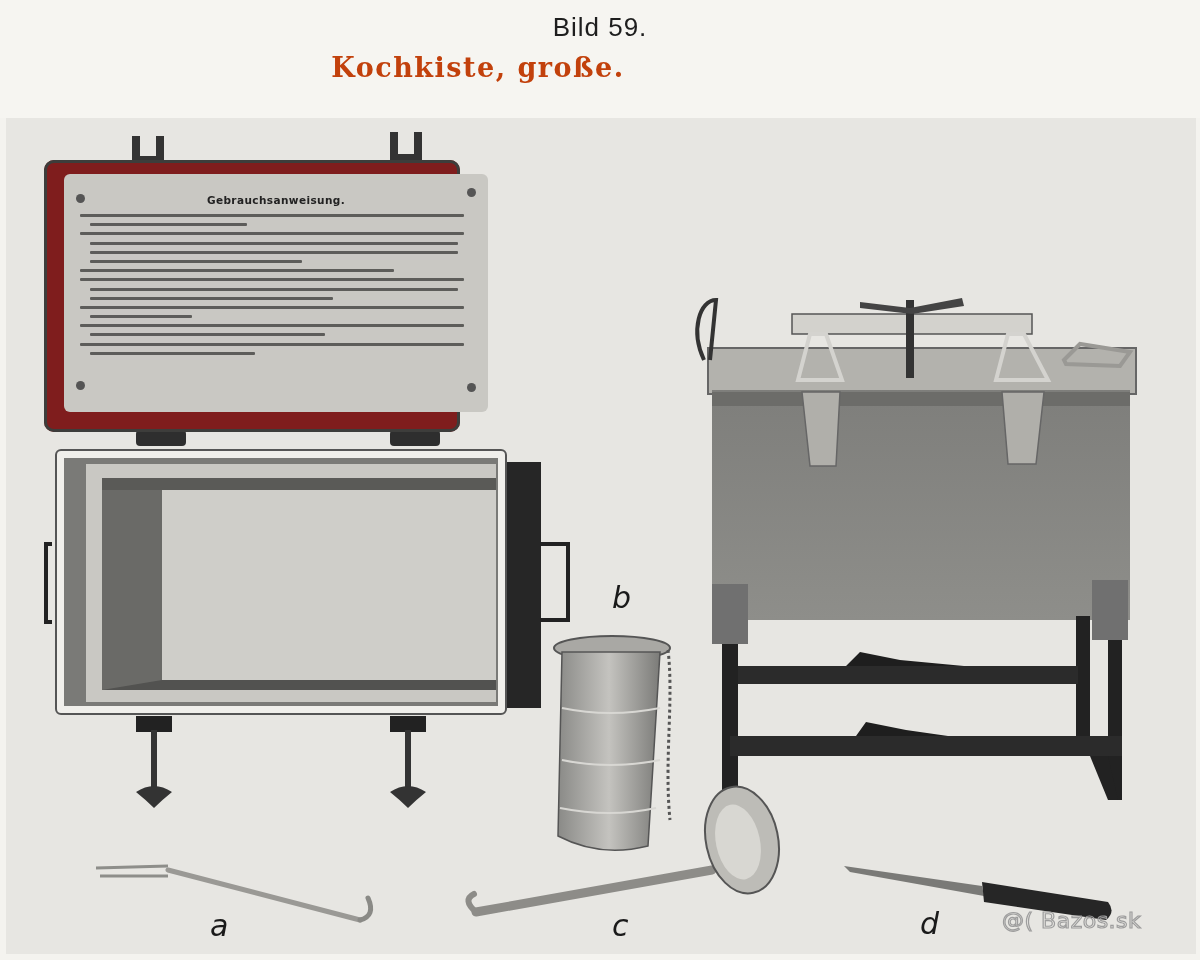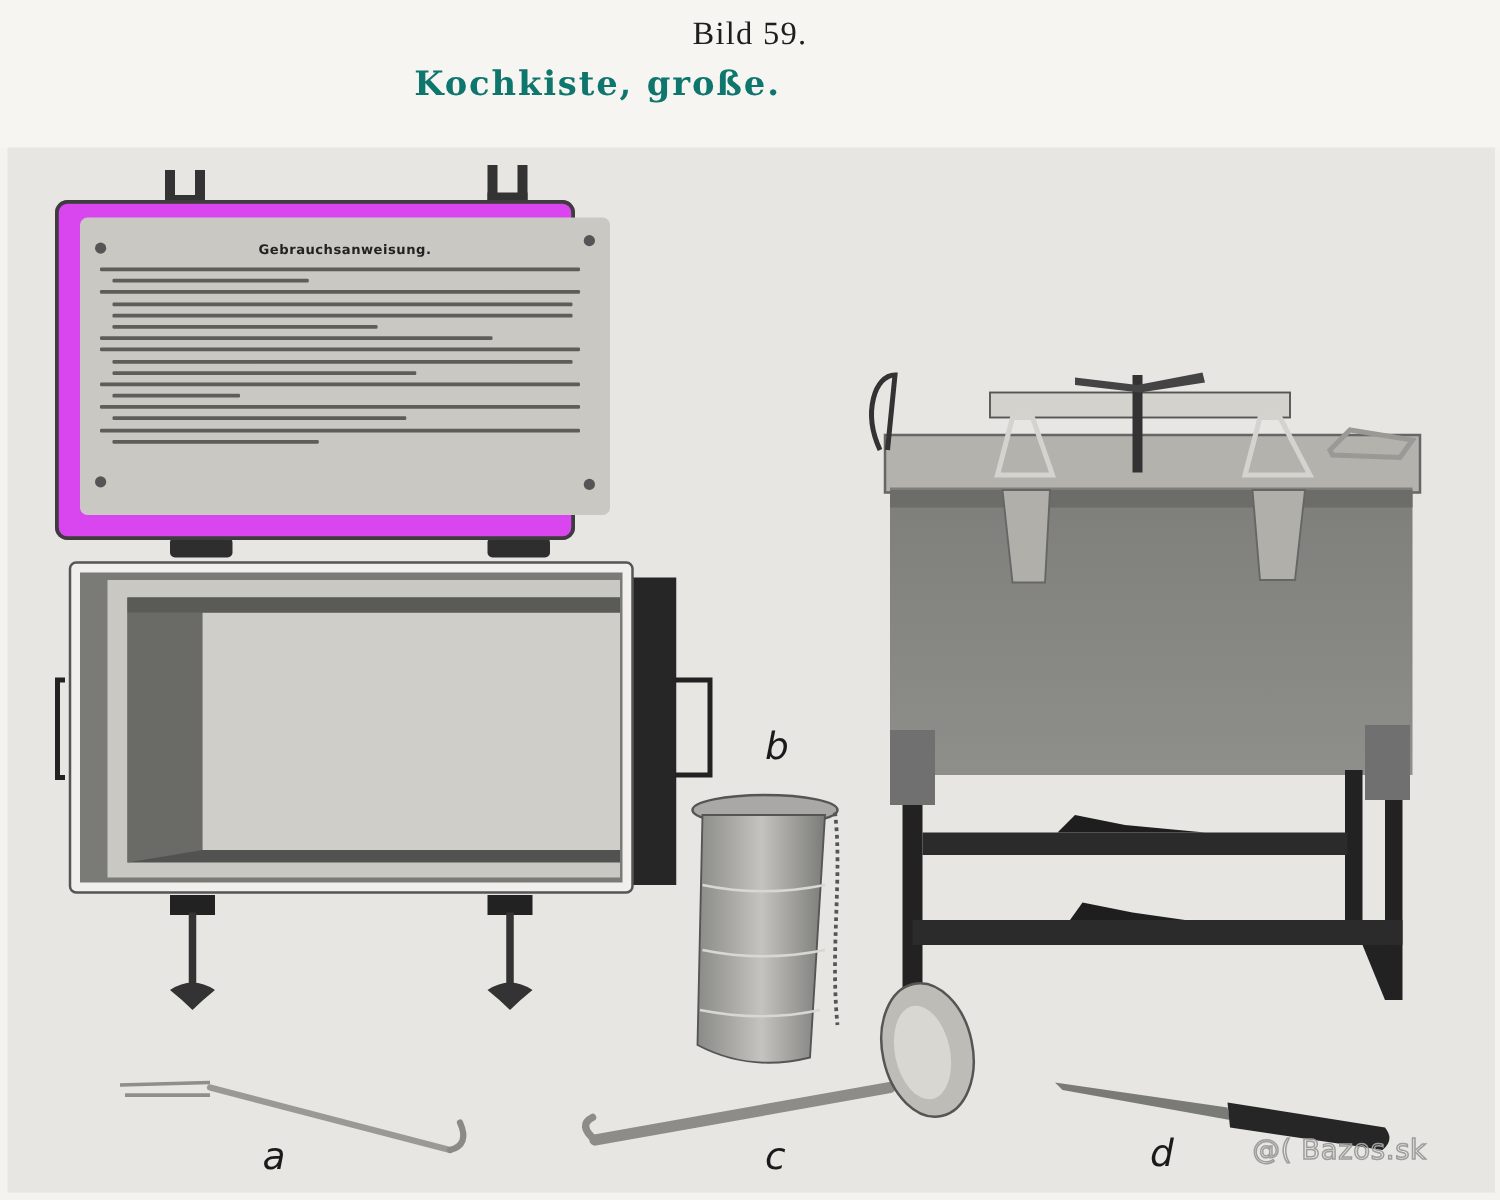--- a/index.html
+++ b/index.html
@@ -5,36 +5,36 @@
     html, body { margin: 0; padding: 0; }
     body {
       width: 1200px; height: 960px; overflow: hidden;
       background: #f4f3ef;
       font-family: "DejaVu Serif", serif;
       position: relative;
     }
     .page-header { position: absolute; left: 0; top: 0; width: 1200px; height: 118px; background: #f6f5f1; }
     .fig-number {
       position: absolute; left: 0; width: 1200px; top: 12px; text-align: center;
-      font-family: Liberation Serif, serif; font-size: 26px; color: #1e1e1e; letter-spacing: 1px;
+      font-family: Liberation Sans, sans-serif; font-size: 26px; color: #1e1e1e; letter-spacing: 1px;
     }
     .fig-caption {
       position: absolute; left: 0; width: 956px; top: 52px; text-align: center;
-      font-family: "DejaVu Serif", serif; font-weight: bold; font-size: 27px; color: #0f766e; letter-spacing: 1.5px;
+      font-family: "DejaVu Serif", serif; font-weight: bold; font-size: 27px; color: #c2410c; letter-spacing: 1.5px;
     }
     .plate {
       position: absolute; left: 6px; top: 118px; width: 1190px; height: 836px;
       background: #e7e6e2;
     }
     svg.art { position: absolute; left: 0; top: 0; }
 
     
     .lid {
       position: absolute; left: 44px; top: 160px; width: 416px; height: 272px;
-      background: #d946ef; border-radius: 10px; box-shadow: inset 0 0 0 3px #3d3d3b;
+      background: #7f1d1d; border-radius: 10px; box-shadow: inset 0 0 0 3px #3d3d3b;
     }
     .lid-plate {
       position: absolute; left: 20px; top: 14px; width: 424px; height: 238px;
       background: #c9c8c3; border-radius: 6px;
     }
     .lid-plate .rivet { position: absolute; width: 9px; height: 9px; border-radius: 50%; background: #555; }
     .instr-title {
       position: absolute; left: 0; width: 424px; top: 20px; text-align: center;
       font-family: "DejaVu Sans", sans-serif; font-weight: bold; font-size: 10.5px; color: #222; letter-spacing: 0.4px;
     }

